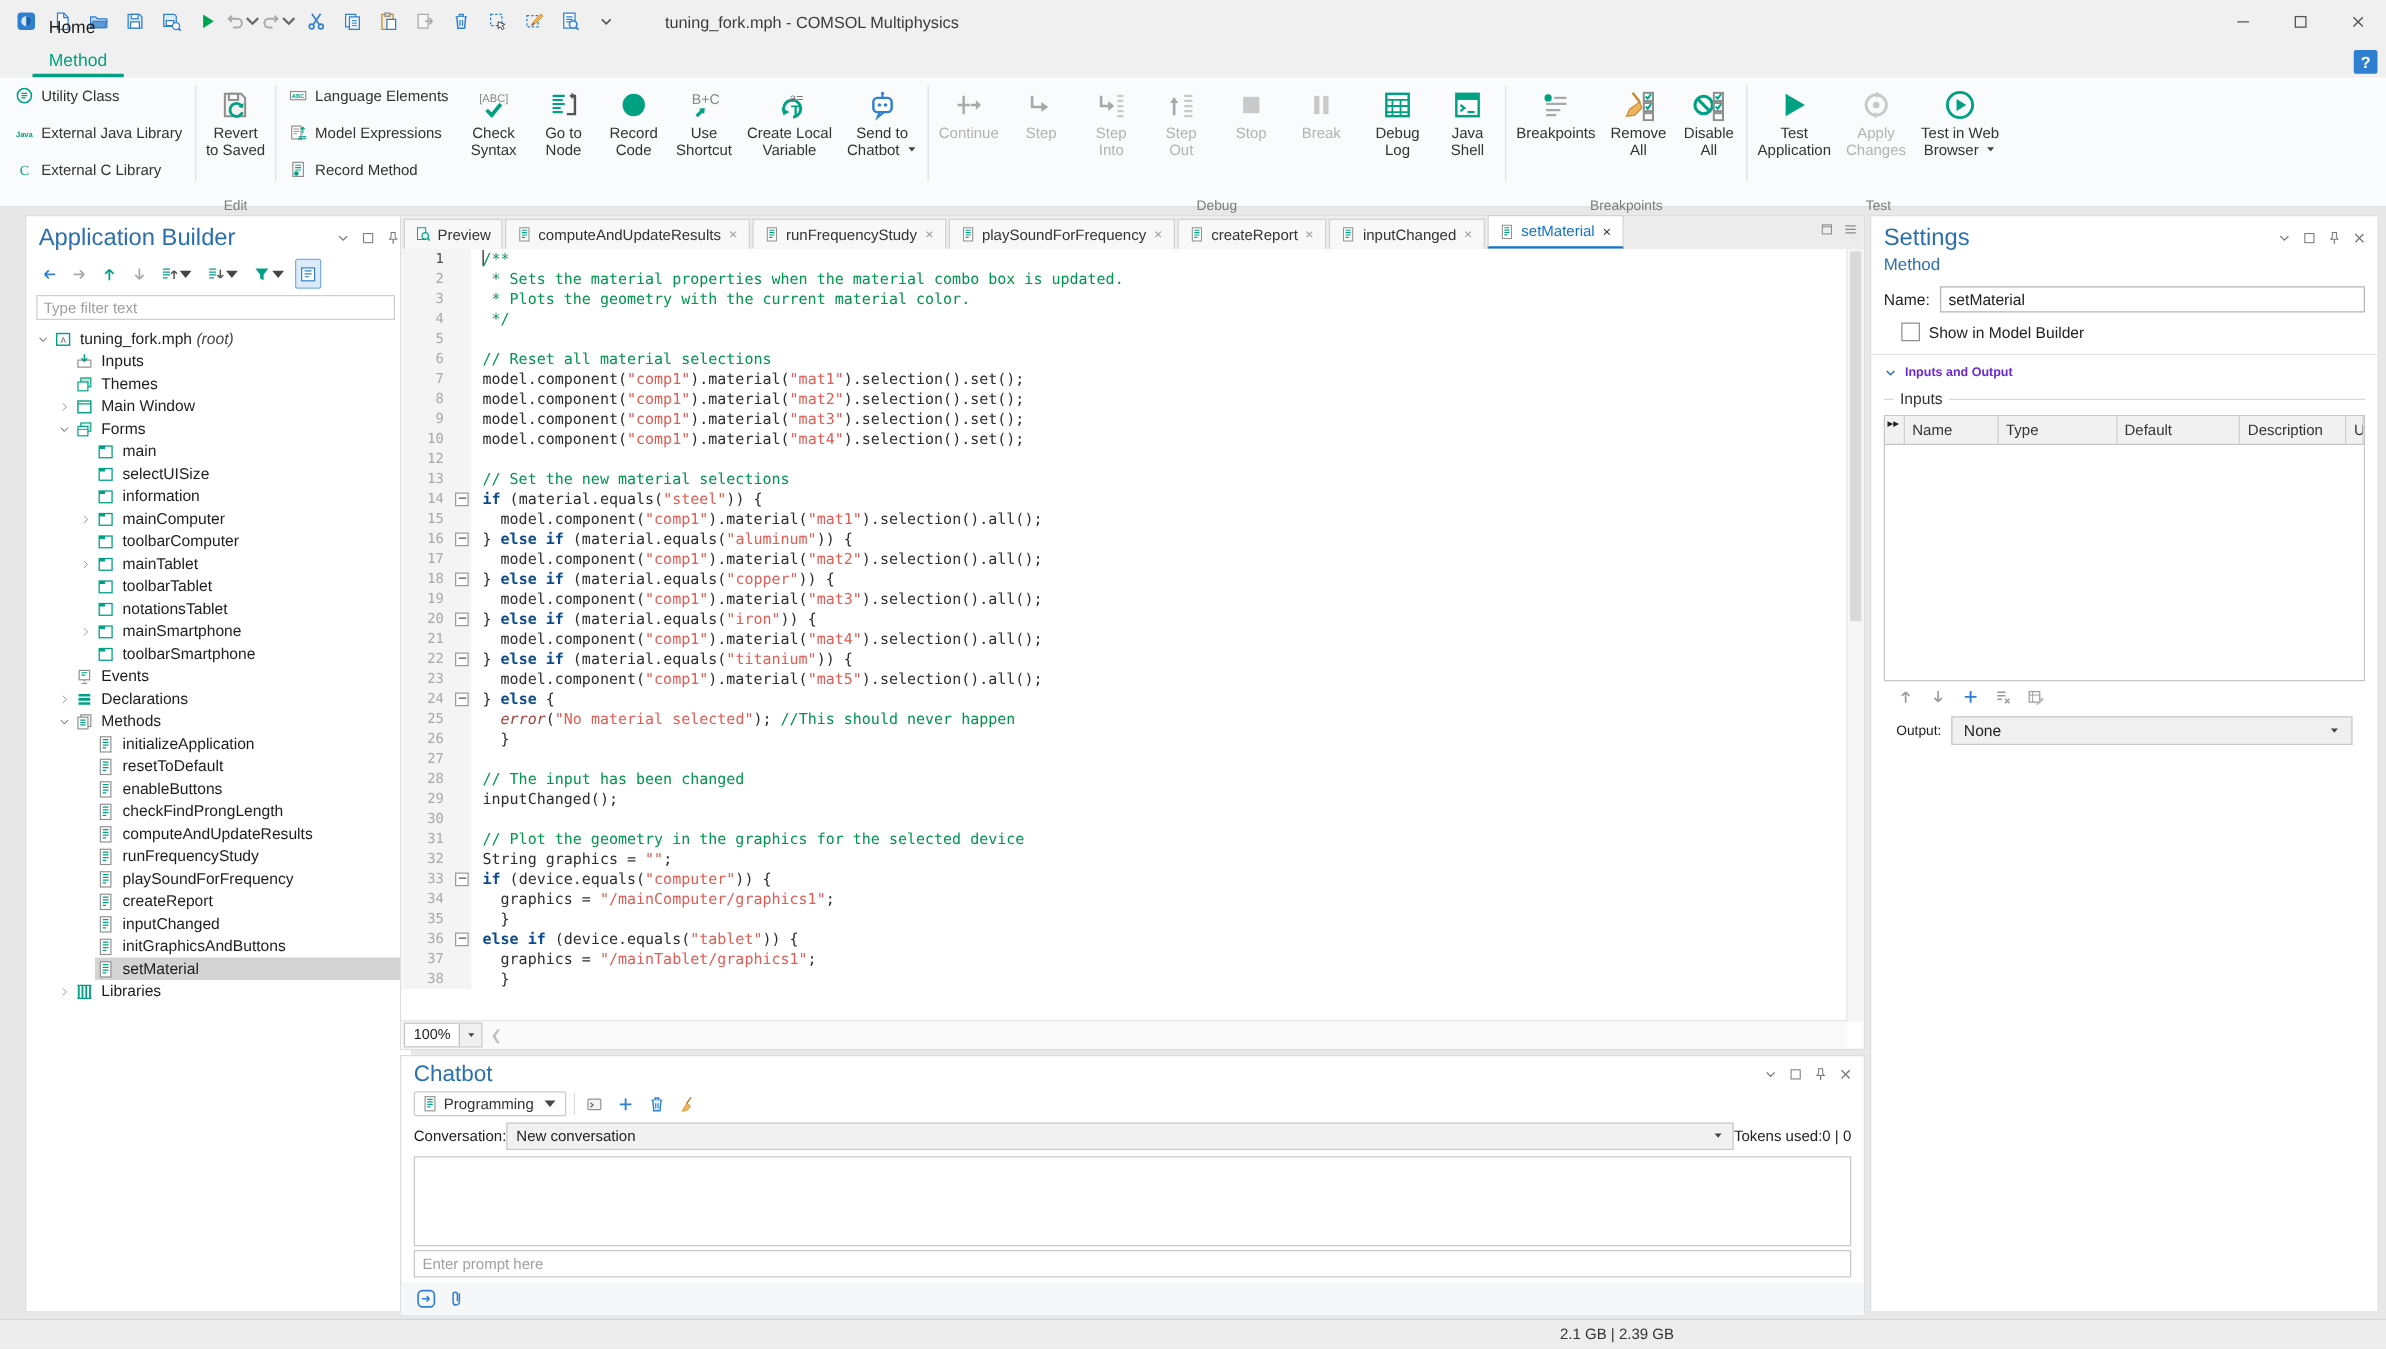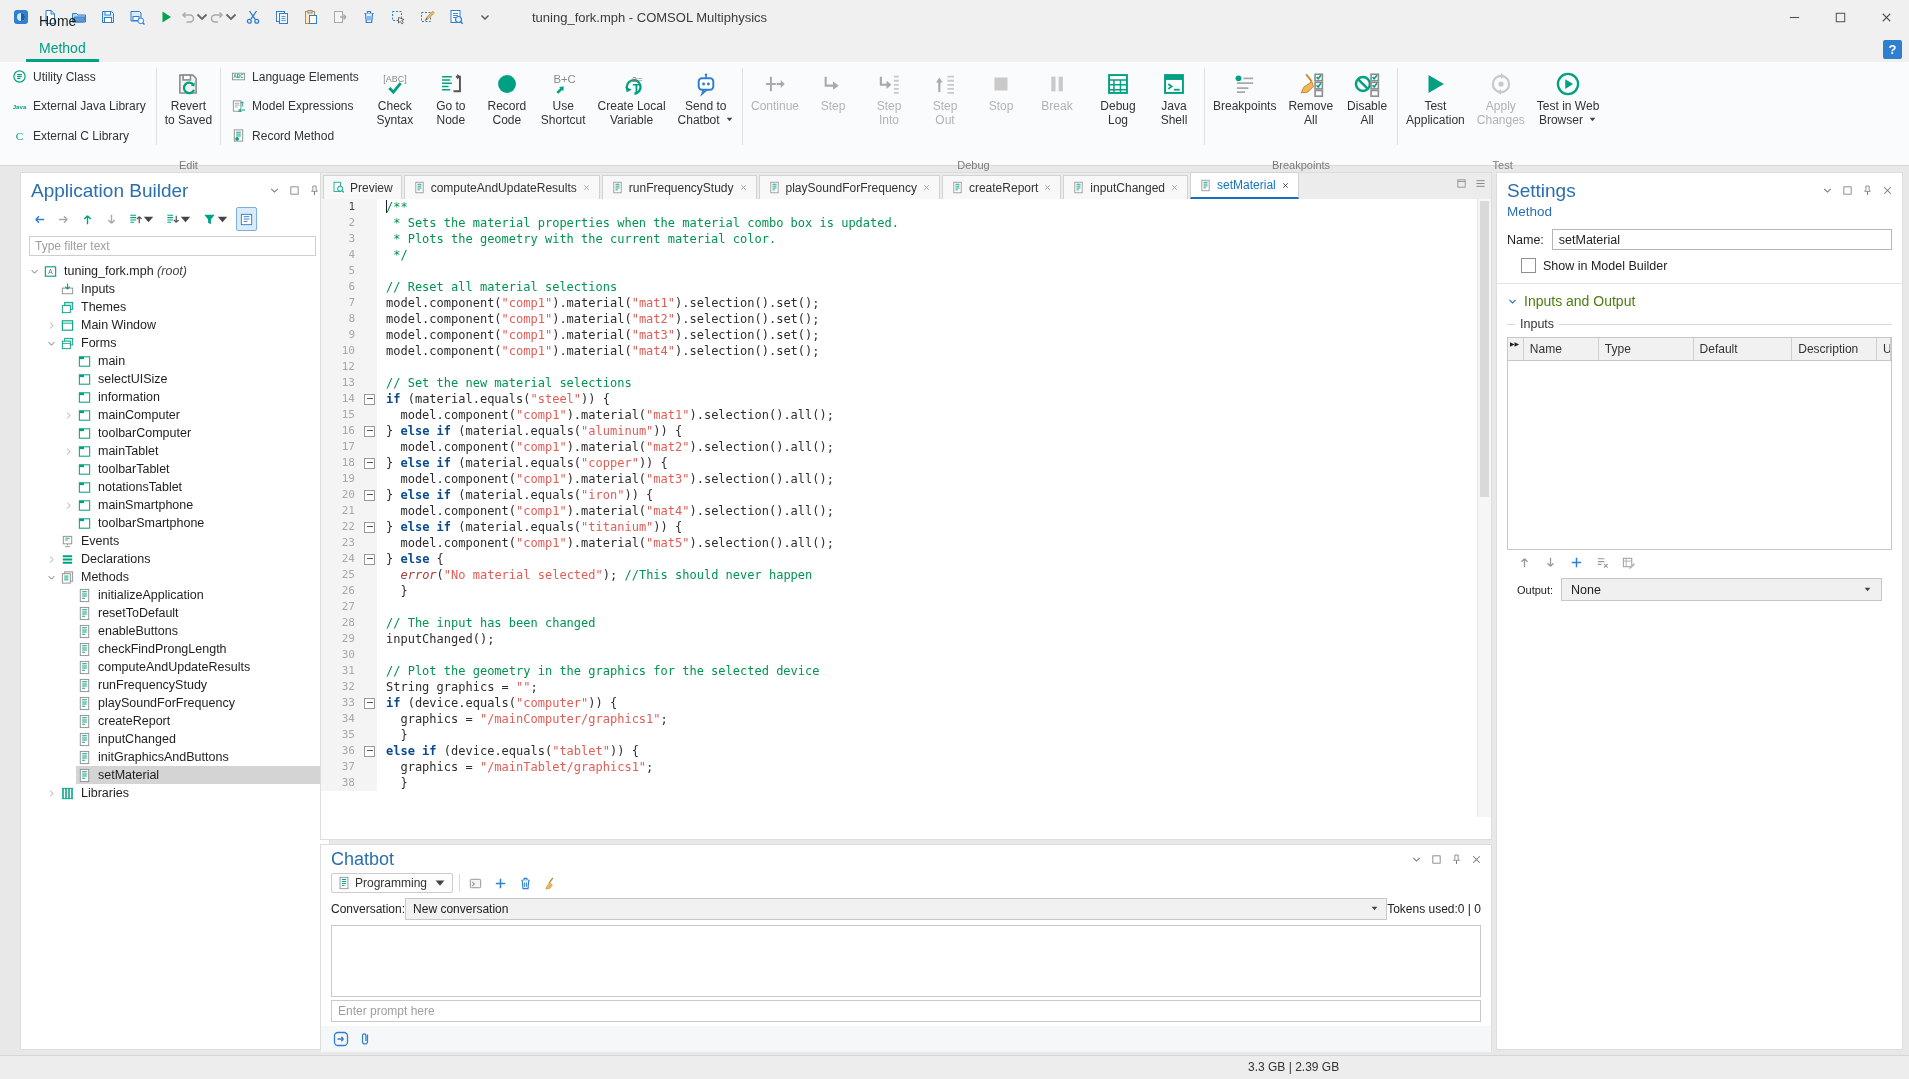--- a/index.html
+++ b/index.html
@@ -123,21 +123,21 @@
   #chatactions .ico svg{width:16px;height:16px;}
 
   
   #set-sub{padding:2px 10px 0;font-size:13.5px;color:#2a6fb0;}
   #namerow{display:flex;align-items:center;gap:8px;padding:10px 10px 0;}
   #namerow label{font-size:12.5px;color:#222;}
   #name-input{flex:1;height:21px;border:1px solid #b5b5b5;font-size:12.5px;padding:0 6px;font-family:"Liberation Sans",sans-serif;color:#222;box-sizing:border-box;}
   #checkrow{display:flex;align-items:center;gap:7px;padding:8px 24px 10px;}
   .cbox{width:13px;height:13px;border:1px solid #8f8f8f;background:#fff;flex:none;}
   #secdiv{border-top:1px solid #e2e2e2;}
-  #sechead{display:flex;align-items:center;gap:6px;padding:9px 10px 4px;font-size:14px;color:#4d7c0f;}
+  #sechead{display:flex;align-items:center;gap:6px;padding:9px 10px 4px;font-size:10px;color:#6d28d9;font-weight:bold;}
   #sechead svg{width:11px;height:11px;}
   #fs{margin:4px 10px 0;}
   .fs-top{display:flex;align-items:center;gap:5px;}
   .fs-line{height:0;border-top:1px solid #d9d9d9;}
   .fs-line.l{width:8px;flex:none;}
   .fs-line.r{flex:1;}
   .fs-label{font-size:12.5px;color:#333;}
   #itable{margin-top:6px;border:1px solid #c6c6c6;}
   #ithead{display:flex;height:22px;background:#f1f1f1;border-bottom:1px solid #c6c6c6;}
   .thc{border-right:1px solid #cfcfcf;font-size:12px;color:#333;display:flex;align-items:center;padding-left:6px;box-sizing:border-box;overflow:hidden;white-space:nowrap;}
@@ -1633,20 +1633,33 @@
         </div>
         <div class="cl">
           <span class="ln">38</span>
           <span class="lf"></span>
           <span class="lc"><span class="p">  }</span></span>
         </div>
       </div>
     <div id="vscroll">
         <div id="vthumb"></div>
       </div>
+    <div id="ebottom">
+      <div id="zoomctl">
+        <div id="zoomval">100%</div>
+        <div id="zoomarrow">
+            <svg viewBox="0 0 16 16" xmlns="http://www.w3.org/2000/svg">
+              <path d="M3 5h10l-5 6z" fill="#444"></path>
+            </svg>
+          </div>
+      </div>
+      <div id="hscroll">
+          <span id="hleft">❮</span>
+        </div>
+    </div>
   </div>
 
   <div id="chatPanel" class="panel">
     <div class="phead" style="padding-top:4px;">
       <div class="ptitle" style="font-size:18px;">Chatbot</div>
       <div class="pctrl" id="chatctrl">
           <span class="ico">
             <svg viewBox="0 0 16 16" xmlns="http://www.w3.org/2000/svg">
               <path d="M4 6l4 4 4-4" fill="none" stroke="#777" stroke-width="1.3"></path>
             </svg>
@@ -1836,16 +1849,16 @@
           <span>None</span>
           <span class="ddv" id="outchev"><svg viewBox="0 0 16 16" xmlns="http://www.w3.org/2000/svg">
                 <path d="M3 5h10l-5 6z" fill="#444"></path>
               </svg></span>
         </div>
       </div>
     </div>
   </div>
 
   <div id="statusbar">
-    <span id="memory">3.3 GB | 2.39 GB</span>
+    <span id="memory">2.1 GB | 2.39 GB</span>
   </div>
 
 </div>
 
 </body></html>

